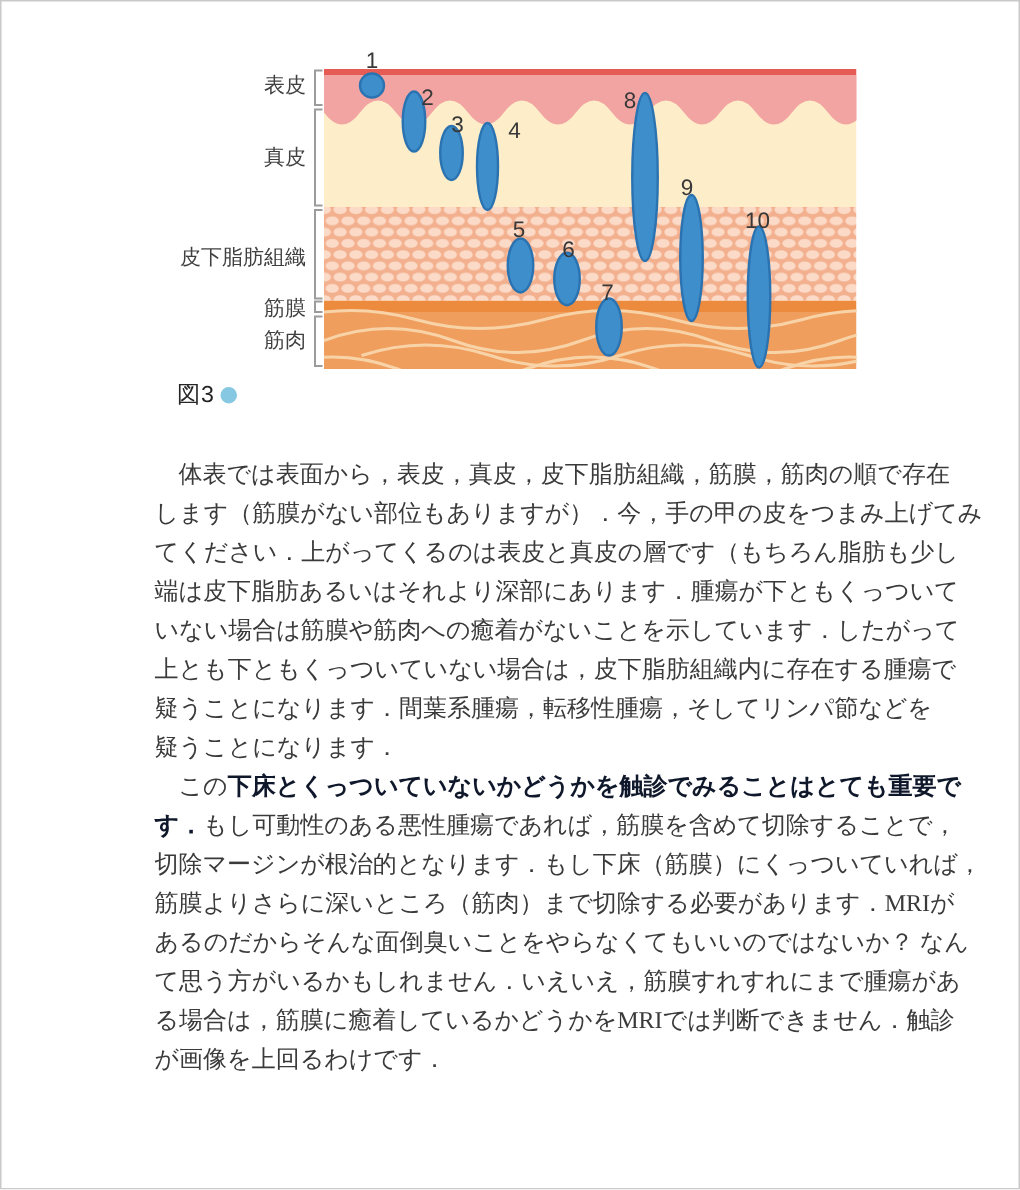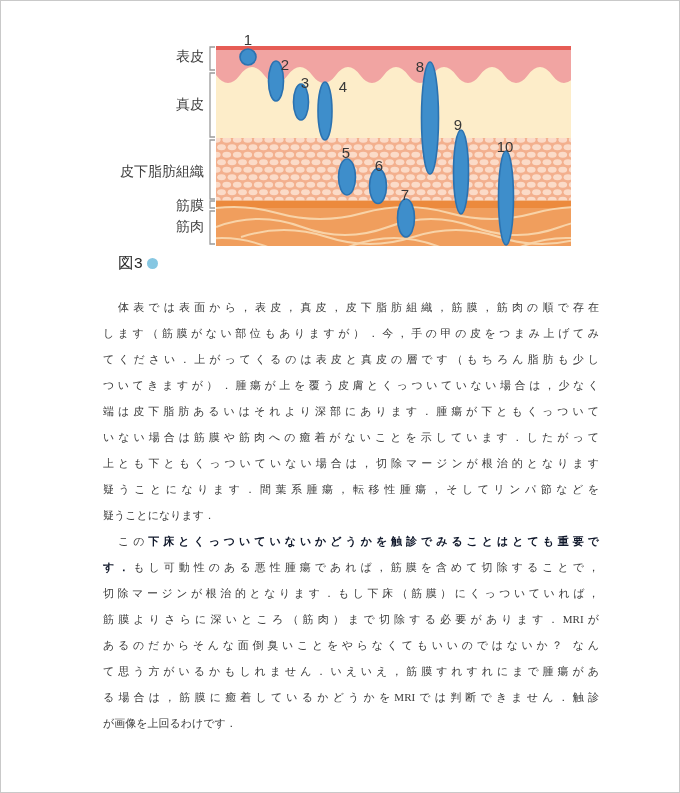--- a/index.html
+++ b/index.html
@@ -26,22 +26,22 @@
     display:flex;align-items:center;
     font-family:"Liberation Sans","DejaVu Sans",sans-serif;
     font-weight:normal;font-size:15.5px;color:#252525;
     letter-spacing:0.5px;
   }
   .caption .bullet{
     display:inline-block;width:11px;height:11px;border-radius:50%;
     background:#86c7e2;margin:0 3px 0 4px;
   }
   .body-text{
-    position:absolute;left:102px;top:293px;width:496px;
-    font-size:11px;line-height:26px;
+    position:absolute;left:102px;top:303px;width:496px;
+    font-size:16px;line-height:26px;
     color:#3a3a3a;
   }
   .line{
     height:26px;white-space:nowrap;
     text-align:justify;text-align-last:justify;
   }
   .line.short{text-align-last:left;}
   .emph{
     font-family:"Liberation Sans","DejaVu Sans",sans-serif;
     font-weight:bold;color:#0f172a;
@@ -135,24 +135,23 @@
 
   <div class="caption">
     <span>図3</span>
     <span class="bullet"></span>
   </div>
 
   <div class="body-text">
     <div class="line">　体表では表面から，表皮，真皮，皮下脂肪組織，筋膜，筋肉の順で存在</div>
     <div class="line">します（筋膜がない部位もありますが）．今，手の甲の皮をつまみ上げてみ</div>
     <div class="line">てください．上がってくるのは表皮と真皮の層です（もちろん脂肪も少し</div>
-    <div class="line">ついてきますが）．腫瘍が上を覆う皮膚とくっついていない場合は，少なく</div>
     <div class="line">端は皮下脂肪あるいはそれより深部にあります．腫瘍が下ともくっついて</div>
     <div class="line">いない場合は筋膜や筋肉への癒着がないことを示しています．したがって</div>
-    <div class="line">上とも下ともくっついていない場合は，切除マージンが根治的となります</div>
+    <div class="line">上とも下ともくっついていない場合は，皮下脂肪組織内に存在する腫瘍で</div>
     <div class="line">疑うことになります．間葉系腫瘍，転移性腫瘍，そしてリンパ節などを</div>
     <div class="line short">疑うことになります．</div>
     <div class="line">
       <span>　この</span><span class="emph">下床とくっついていないかどうかを触診でみることはとても重要で</span>
     </div>
     <div class="line">
       <span class="emph">す．</span><span>もし可動性のある悪性腫瘍であれば，筋膜を含めて切除することで，</span>
     </div>
     <div class="line">切除マージンが根治的となります．もし下床（筋膜）にくっついていれば，</div>
     <div class="line">筋膜よりさらに深いところ（筋肉）まで切除する必要があります．MRIが</div>

